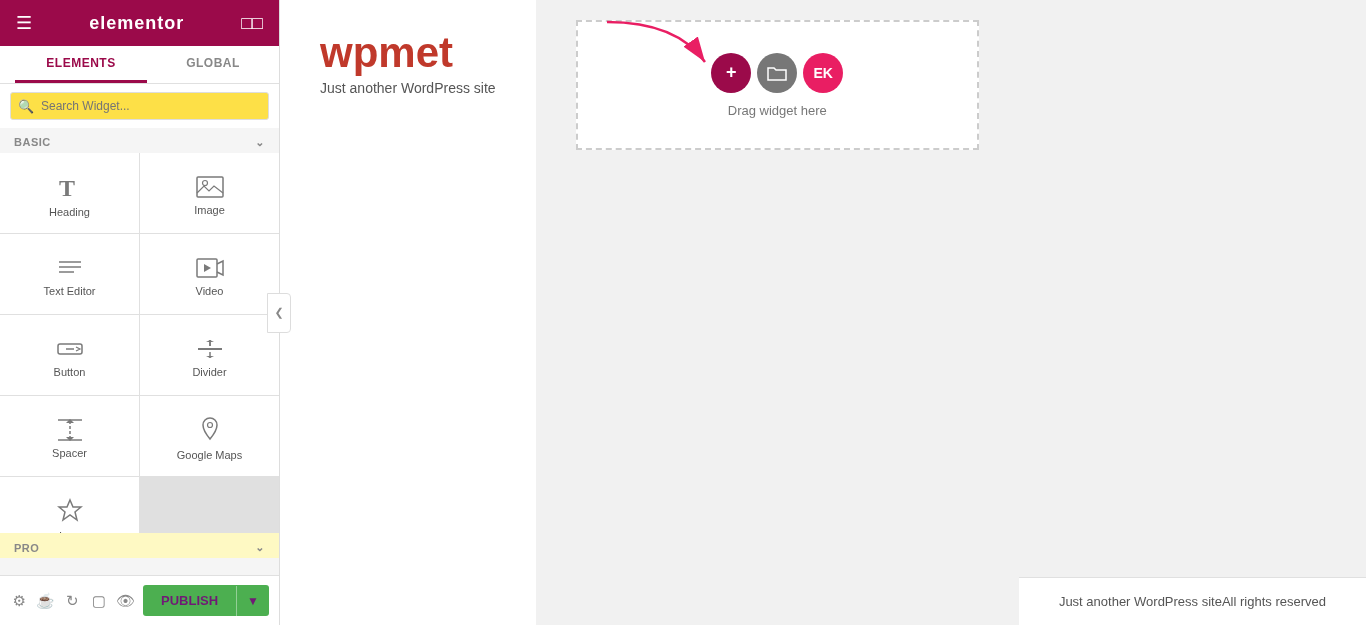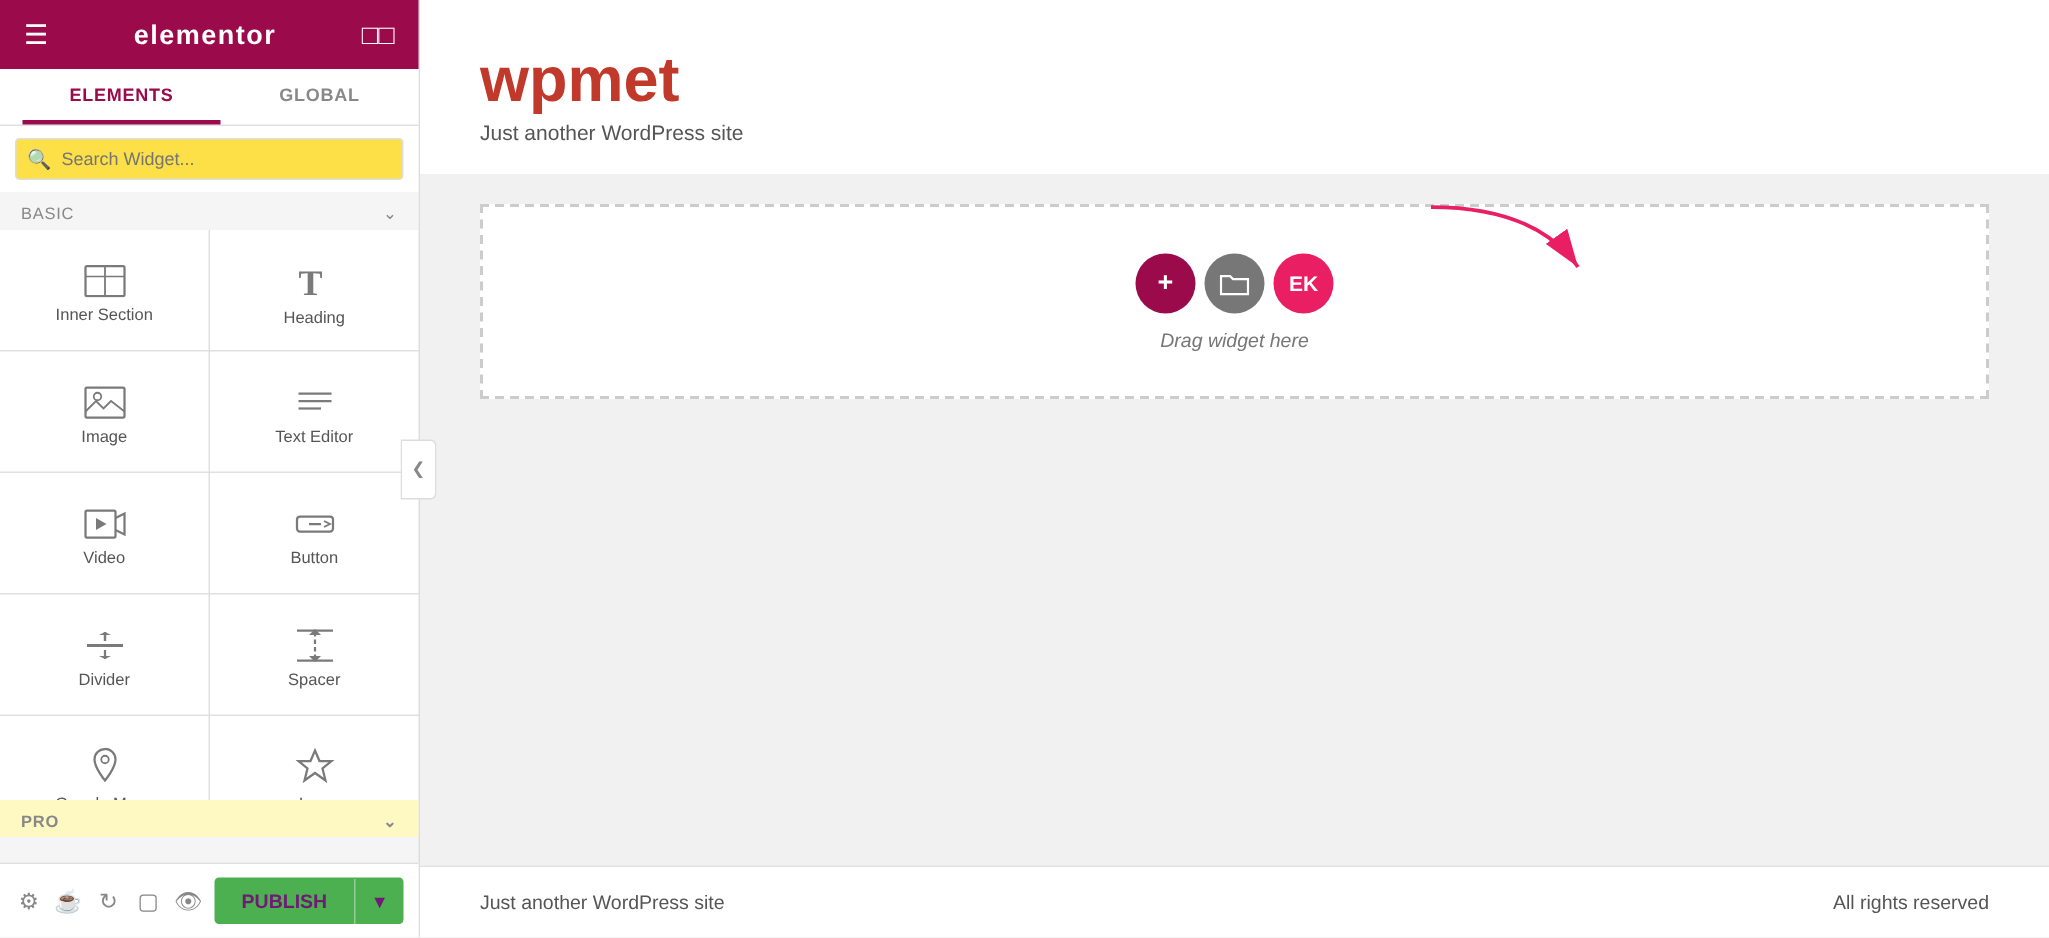--- a/index.html
+++ b/index.html
@@ -88,25 +88,25 @@
       position: absolute;
       left: 8px;
       top: 50%;
       transform: translateY(-50%);
       color: #aaa;
       font-size: 13px;
     }
 
     .section-label {
       display: flex;
-      align-items: flex-end;
+      align-items: flex-start;
       justify-content: space-between;
       padding: 8px 14px 4px 14px;
       font-size: 11px;
-      font-weight: 400;
+      font-weight: 700;
       color: #888;
       letter-spacing: 0.5px;
       background: #f5f5f5;
       cursor: pointer;
     }
 
     .widget-grid {
       display: grid;
       grid-template-columns: 1fr 1fr;
       gap: 1px;
@@ -225,21 +225,21 @@
       display: flex;
       flex-direction: column;
       background: #f1f1f1;
       overflow: auto;
     }
 
     .canvas-wrap {
       flex: 1;
       padding: 0;
       display: flex;
-      flex-direction: column;
+      flex-direction: row;
     }
 
     .site-header {
       background: #fff;
       padding: 30px 40px 20px 40px;
     }
 
     .site-title {
       font-size: 42px;
       color: #c0392b;
@@ -303,21 +303,20 @@
     .dz-btn-ek {
       background: #e91e63;
       color: #fff;
       font-size: 14px;
       font-weight: 700;
     }
 
     .dz-label {
       font-size: 13px;
       color: #777;
-      font-style: italic;
     }
 
     .arrow-indicator {
       position: absolute;
       top: -10px;
       right: 260px;
       width: 120px;
       height: 60px;
       pointer-events: none;
     }
@@ -358,30 +357,20 @@
     </div>
   </div>
 
   <div class="section-label">
     <span>BASIC</span>
     <span>⌄</span>
   </div>
 
   <div class="widget-grid" style="flex:1; overflow-y:auto; max-height:380px;">
 
-    <div class="widget-item">
-      <div class="widget-icon">
-        <svg width="28" height="22" viewBox="0 0 28 22" fill="none">
-          <rect x="1" y="1" width="26" height="20" rx="1" stroke="#7a7a7a" stroke-width="1.5" fill="none"></rect>
-          <line x1="14" y1="1" x2="14" y2="21" stroke="#7a7a7a" stroke-width="1.2"></line>
-          <line x1="1" y1="8" x2="27" y2="8" stroke="#7a7a7a" stroke-width="1"></line>
-        </svg>
-      </div>
-      <span class="widget-label">Inner Section</span>
-    </div>
 
     <div class="widget-item">
       <div class="widget-icon">
         <svg width="26" height="26" viewBox="0 0 26 26" fill="none">
           <text x="2" y="22" font-size="24" font-weight="bold" fill="#7a7a7a" font-family="serif">T</text>
         </svg>
       </div>
       <span class="widget-label">Heading</span>
     </div>
 

